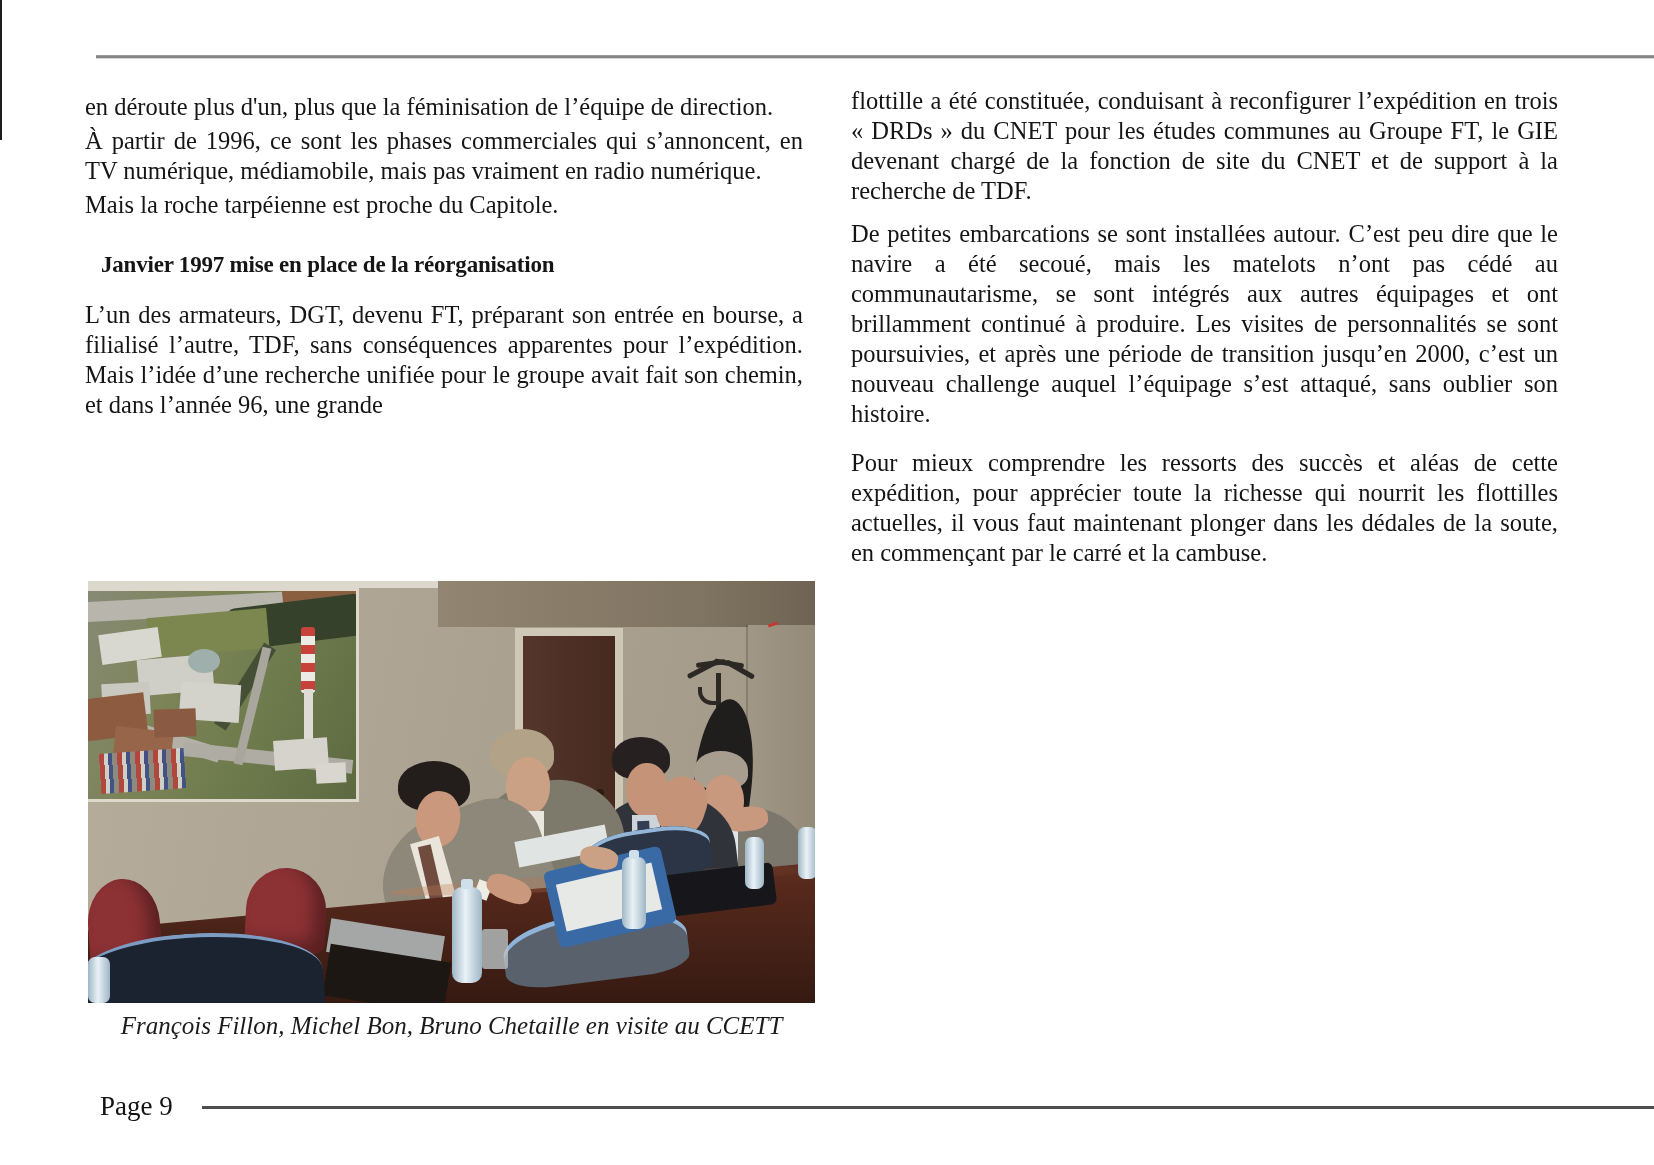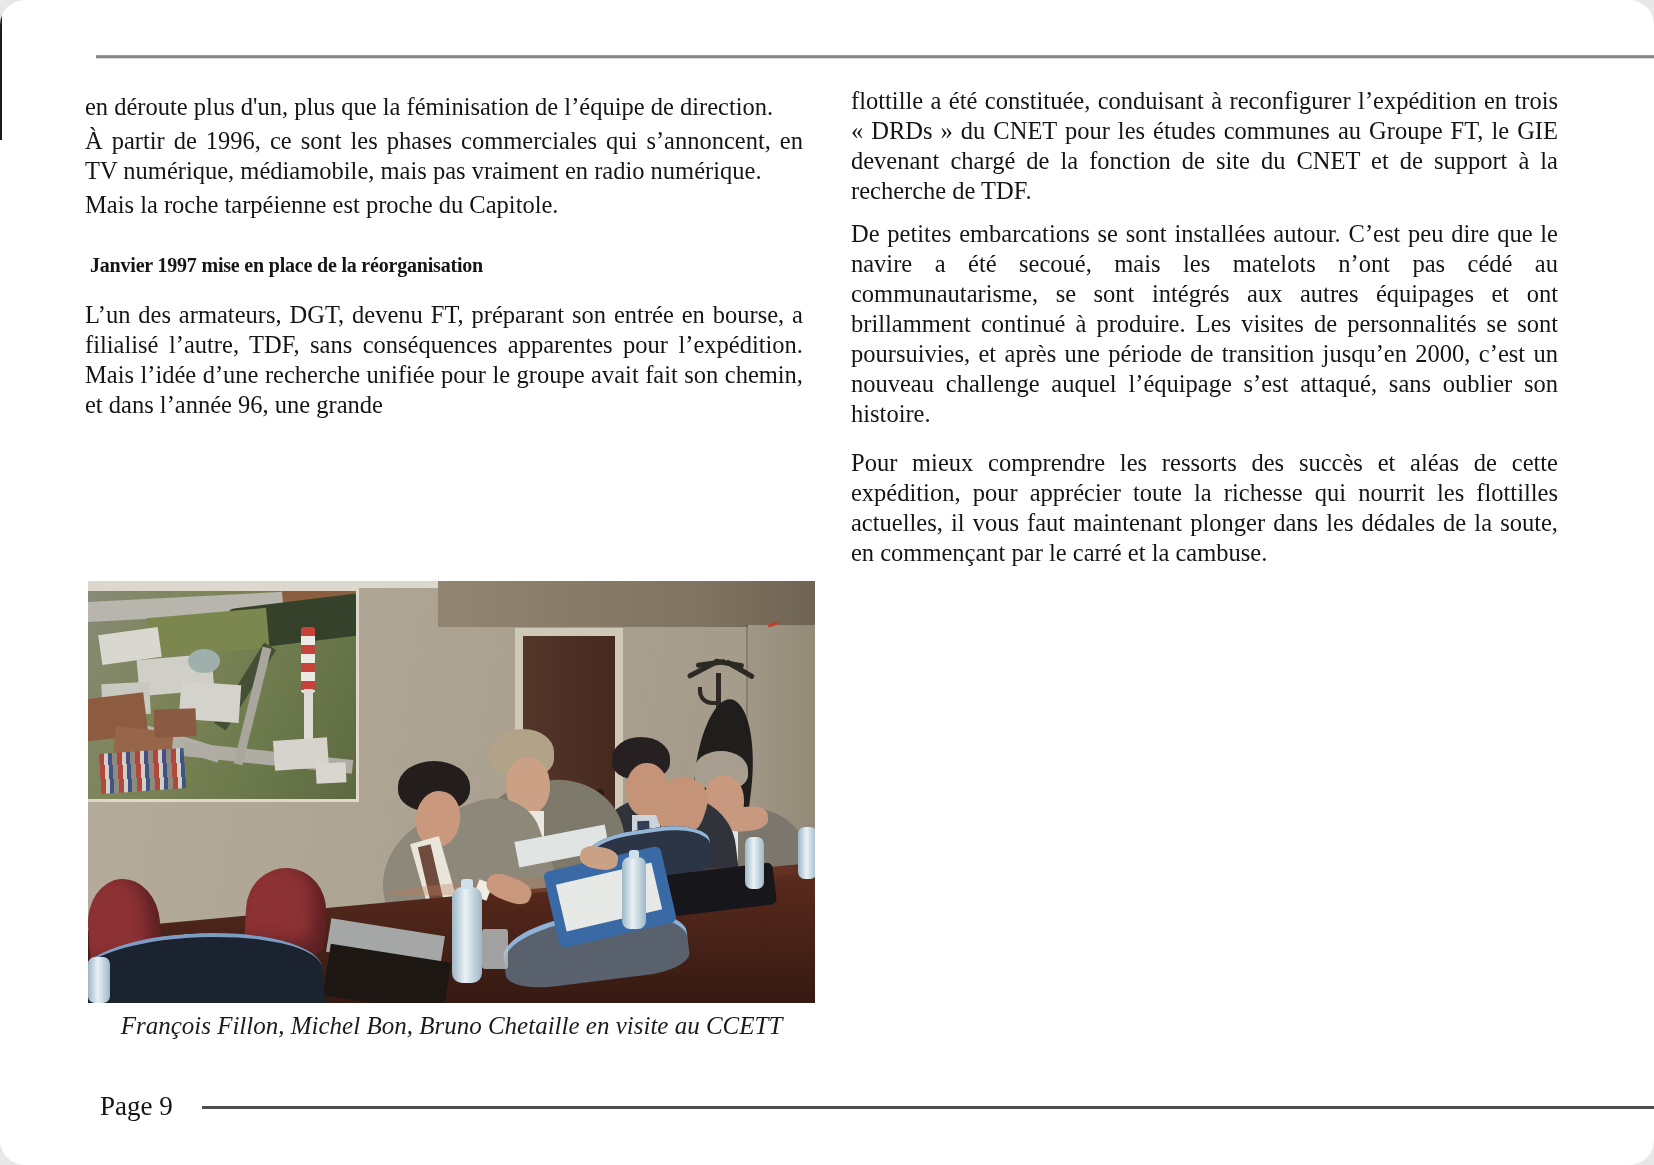--- a/index.html
+++ b/index.html
@@ -1,35 +1,35 @@
 <!DOCTYPE html>
 <html lang="fr"><head>
 <meta charset="utf-8">
 <style>
   html,body{margin:0;padding:0;background:#e8e8e8;}
   .page{
     position:relative;width:1654px;height:1165px;background:#ffffff;
     font-family:"Liberation Serif","DejaVu Serif",serif;color:#151515;
-    overflow:hidden;margin:0 auto;border-radius:25px;
+    overflow:hidden;margin:0 auto;
   }
   .scan-edge{position:absolute;left:0;top:0;width:2px;height:140px;background:#1c1c1c;}
   .top-rule{
     position:absolute;left:96px;right:0;top:55px;height:4px;
     background:linear-gradient(180deg,#9a9a9a 0 1px,#868686 1px 3px,#d8d8d8 3px 4px);
   }
   .col{position:absolute;}
   .col-left{left:85px;top:92px;width:718px;}
   .col-right{left:843px;top:86px;width:715px;}
   p.body{font-size:24.5px;line-height:30px;text-align:justify;margin:0 0 4px 0;}
   .col-right p.body{margin:0 0 13px 8px;}
   .col-right p.body.gap-lg{margin-bottom:19px;}
   p.body .lead{font-weight:bold;}
   h2.heading{
-    font-size:20px;line-height:36px;font-weight:bold;letter-spacing:-0.2px;
-    margin:27px 0 17px 5px;white-space:nowrap;
+    font-size:23px;line-height:36px;font-weight:bold;letter-spacing:-0.2px;
+    margin:27px 0 17px 16px;white-space:nowrap;
   }
   figure.photo{
     position:absolute;left:88px;top:581px;width:727px;height:422px;margin:0;
     overflow:hidden;background:linear-gradient(100deg,#b5ac9c 0%,#aba191 55%,#a29886 100%);
   }
   .ph{position:absolute;}
   figcaption.caption{
     position:absolute;left:88px;top:1010px;width:727px;text-align:center;
     font-style:italic;font-size:25px;line-height:32px;color:#1b1b1b;
   }

